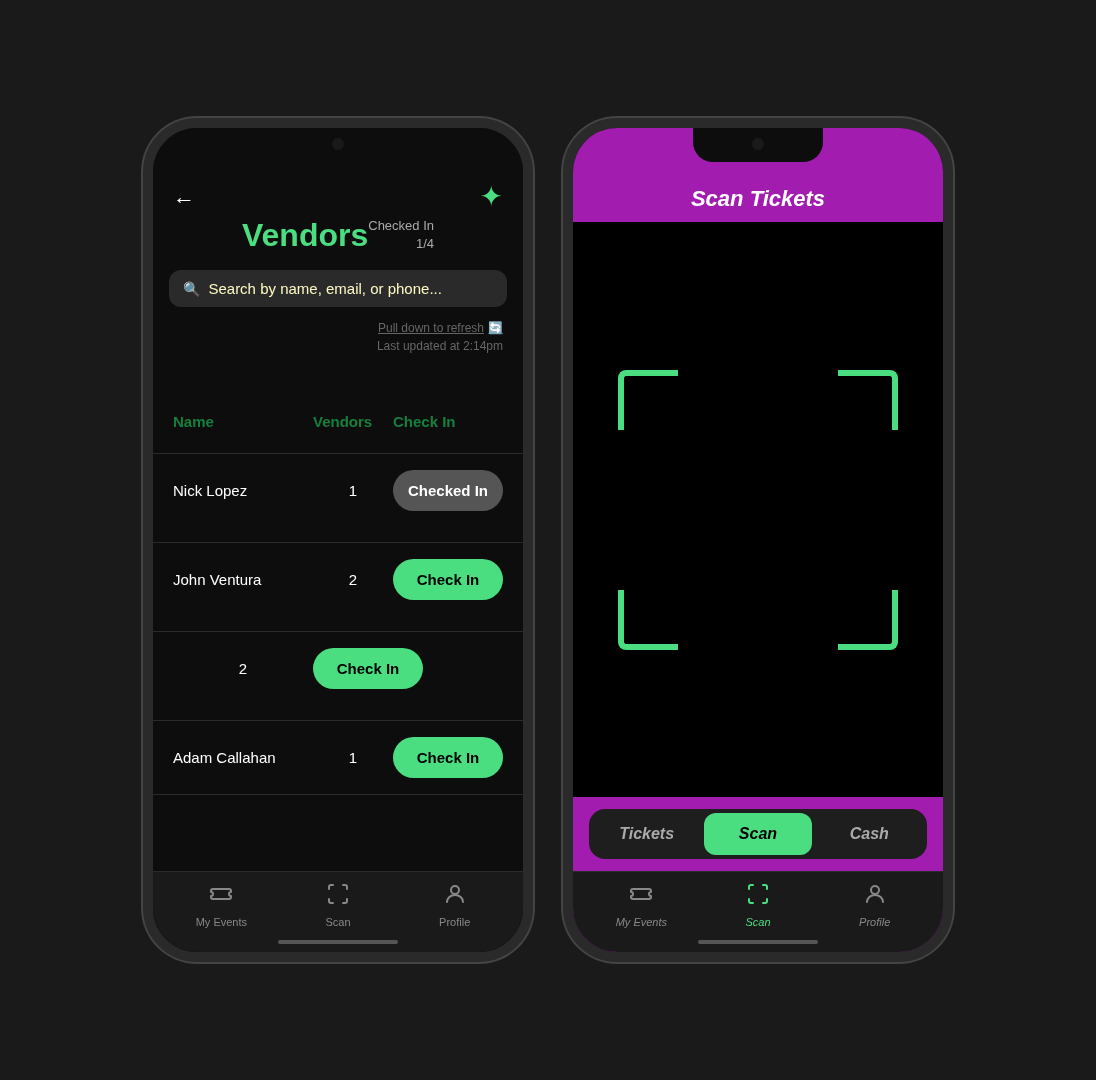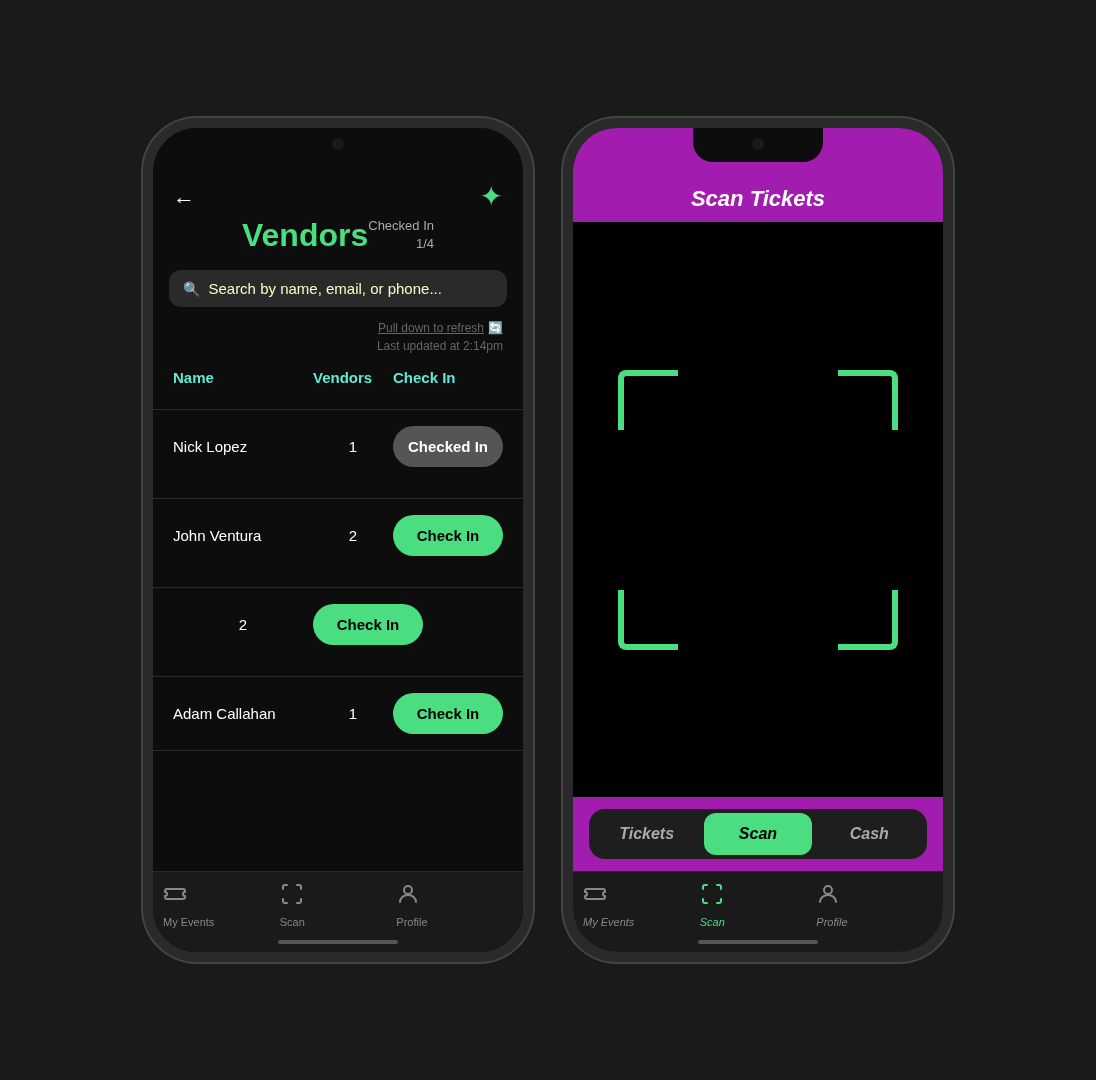--- a/index.html
+++ b/index.html
@@ -145,21 +145,22 @@
       gap: 4px;
       text-decoration: underline;
     }
 
     .table-header {
       display: grid;
       grid-template-columns: 1fr 80px 110px;
       padding: 8px 20px;
       font-weight: 600;
       font-size: 15px;
-      color: #5eead4;
+      color: #15803d;
+      margin-top: 44px;
     }
 
     .vendor-row {
       display: grid;
       grid-template-columns: 1fr 80px 110px;
       padding: 16px 20px;
       border-top: 1px solid #2a2a2a;
       align-items: center;
       margin-top: 15px;
     }
@@ -207,20 +208,21 @@
       border-top: 1px solid #2a2a2a;
       display: flex;
       justify-content: space-around;
       align-items: center;
       padding: 10px 10px 24px;
     }
 
     .nav-item {
       display: flex;
       flex-direction: column;
+      align-items: center;
       gap: 4px;
       cursor: pointer;
       flex: 1;
     }
 
     .nav-icon {
       font-size: 22px;
       color: #888;
     }
 

